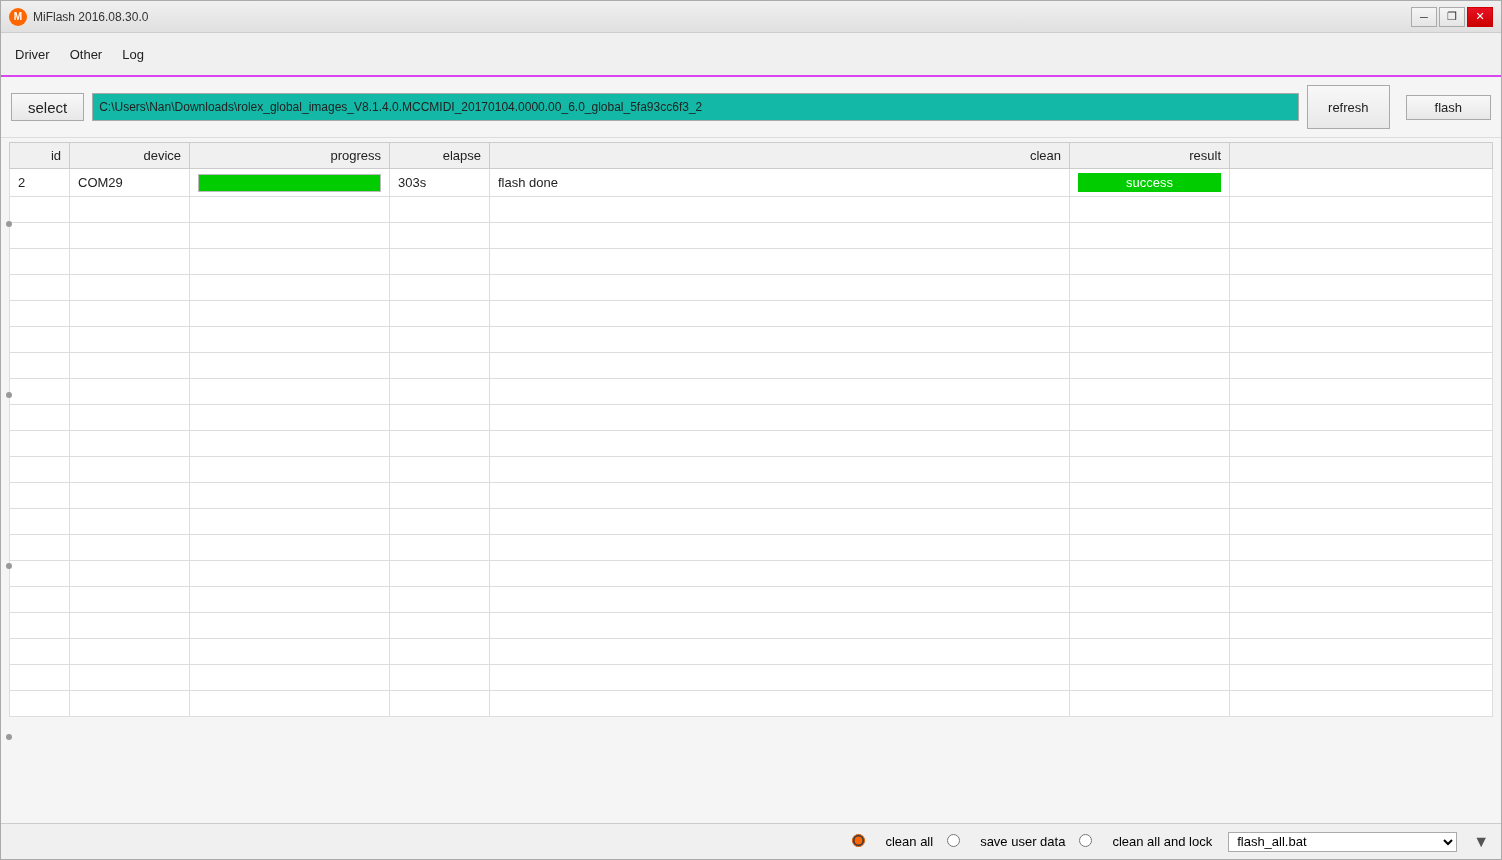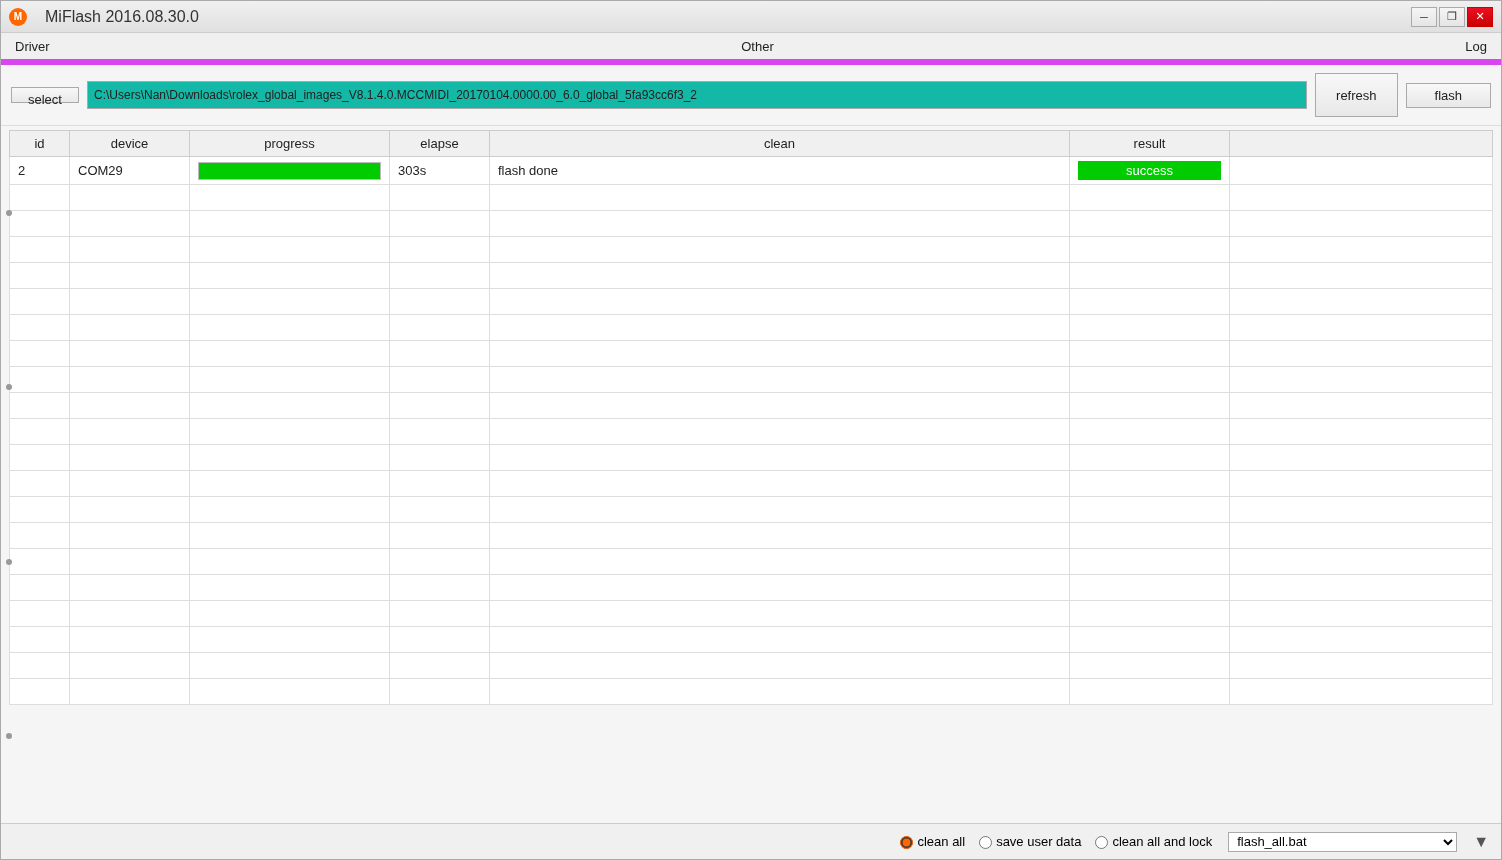--- a/index.html
+++ b/index.html
@@ -45,23 +45,22 @@
       display: flex;
       align-items: center;
       justify-content: center;
       font-size: 10px;
       color: white;
       font-weight: bold;
     }
 
     .title-bar-text {
       flex: 1;
-      font-size: 16px;
+      font-size: 12px;
       color: #333;
-      margin-left: 12px;
     }
 
     .title-bar-controls {
       display: flex;
       gap: 2px;
     }
 
     .title-btn {
       width: 26px;
       height: 20px;
@@ -76,26 +75,25 @@
     }
 
     .title-btn.close-btn {
       background: linear-gradient(to bottom, #e81123, #c00);
       color: white;
       border-color: #c00;
     }
 
     .menu-bar {
       background: #f0f0f0;
-      height: 32px;
+      height: 44px;
       display: flex;
       align-items: center;
       padding: 0 4px;
-      border-bottom: 6px solid #d946ef;
-      justify-content: space-between;
+      border-bottom: 2px solid #d946ef;
     }
 
     .menu-item {
       padding: 4px 10px;
       cursor: pointer;
       font-size: 13px;
       color: #222;
     }
 
     .toolbar {
@@ -105,23 +103,23 @@
       align-items: center;
       gap: 8px;
       border-bottom: 1px solid #ddd;
     }
 
     .toolbar-btn {
       padding: 4px 16px;
       border: 1px solid #aaa;
       background: linear-gradient(to bottom, #f8f8f8, #e8e8e8);
       cursor: pointer;
-      font-size: 13px;
-      color: #222;
-      height: 16px;
+      font-size: 15px;
+      color: #222;
+      height: 28px;
     }
 
     .path-input {
       flex: 1;
       height: 28px;
       border: 1px solid #aaa;
       padding: 0 6px;
       font-size: 12px;
       background: #14b8a6;
       color: #222;
@@ -138,20 +136,21 @@
     }
 
     .flash-btn {
       padding: 4px 28px;
       border: 1px solid #aaa;
       background: linear-gradient(to bottom, #f8f8f8, #e8e8e8);
       cursor: pointer;
       font-size: 13px;
       color: #222;
       height: 25px;
+      margin-left: 8px;
     }
 
     .watermark {
       position: absolute;
       top: 118px;
       left: 50%;
       transform: translateX(-50%);
       font-size: 38px;
       font-weight: bold;
       color: rgba(240, 100, 100, 0.25);
@@ -182,21 +181,21 @@
       border: 1px solid #ccc;
     }
 
     thead tr {
       background: #f0f0f0;
     }
 
     th {
       border: 1px solid #ccc;
       padding: 5px 8px;
-      text-align: center;
+      text-align: right;
       font-weight: normal;
       font-size: 13px;
       color: #222;
       background: #f0f0f0;
     }
 
     td {
       border: 1px solid #ddd;
       padding: 4px 8px;
       font-size: 13px;
@@ -241,22 +240,22 @@
     }
 
     .radio-group {
       display: flex;
       align-items: center;
       gap: 14px;
     }
 
     .radio-label {
       display: flex;
-      align-items: flex-end;
-      gap: 4px;
+      align-items: flex-start;
+      gap: 20px;
       font-size: 13px;
       cursor: pointer;
     }
 
     .radio-label input[type="radio"] {
       accent-color: #ff6600;
     }
 
     .bat-select {
       height: 20px;

